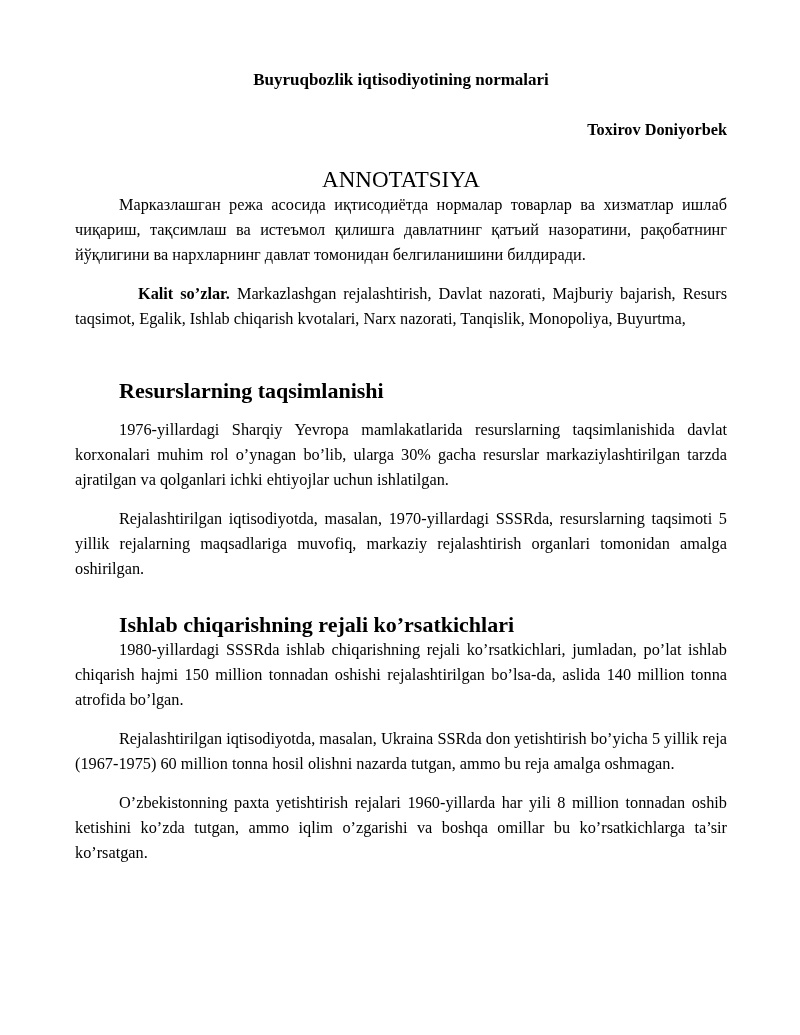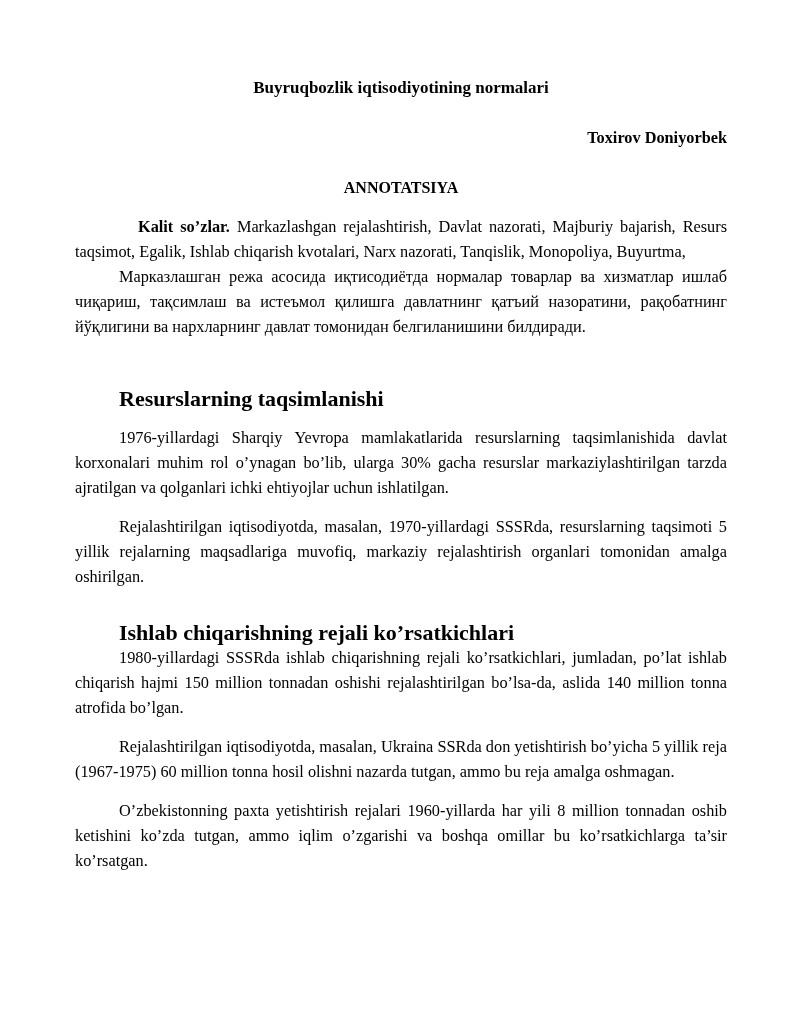--- a/index.html
+++ b/index.html
@@ -14,33 +14,33 @@
     font-family: "Liberation Serif", "DejaVu Serif", serif;
     font-size: 16.3px;
     line-height: 25px;
     color: #000000;
   }
 
   .doc-title {
     font-size: 17px;
     font-weight: bold;
     text-align: center;
-    margin: 12px;
+    margin: 4px;
     line-height: 25px;
   }
 
   .author {
     font-weight: bold;
     text-align: right;
     margin: 25px 0 0 0;
   }
 
   .annot-heading {
-    font-size: 16px;
-    font-weight: bold;
+    font-size: 23px;
+    font-weight: normal;
     text-align: center;
     margin: 25px 0 0 0;
     line-height: 25px;
   }
 
   .para {
     margin: 0;
     text-align: justify;
   }
 
@@ -65,23 +65,23 @@
 <body>
 
 <div class="page">
 
   <h1 class="doc-title">Buyruqbozlik iqtisodiyotining normalari</h1>
 
   <p class="author">Toxirov Doniyorbek</p>
 
   <h2 class="annot-heading">ANNOTATSIYA</h2>
 
+  <p class="para indent">Марказлашган режа асосида иқтисодиётда нормалар товарлар ва хизматлар ишлаб чиқариш, тақсимлаш ва истеъмол қилишга давлатнинг қатъий назоратини, рақобатнинг йўқлигини ва нархларнинг давлат томонидан белгиланишини билдиради.</p>
+
   <p class="para indent-lg gap-sm"><b>Kalit so’zlar.</b><span> Markazlashgan rejalashtirish, Davlat nazorati, Majburiy bajarish, Resurs taqsimot, Egalik, Ishlab chiqarish kvotalari, Narx nazorati, Tanqislik, Monopoliya, Buyurtma,</span></p>
-
-  <p class="para indent">Марказлашган режа асосида иқтисодиётда нормалар товарлар ва хизматлар ишлаб чиқариш, тақсимлаш ва истеъмол қилишга давлатнинг қатъий назоратини, рақобатнинг йўқлигини ва нархларнинг давлат томонидан белгиланишини билдиради.</p>
 
   <section class="section-1">
     <h3 class="section-heading">Resurslarning taqsimlanishi</h3>
     <p class="para indent gap-sm">1976-yillardagi Sharqiy Yevropa mamlakatlarida resurslarning taqsimlanishida davlat korxonalari muhim rol o’ynagan bo’lib, ularga 30% gacha resurslar markaziylashtirilgan tarzda ajratilgan va qolganlari ichki ehtiyojlar uchun ishlatilgan.</p>
     <p class="para indent gap-sm">Rejalashtirilgan iqtisodiyotda, masalan, 1970-yillardagi SSSRda, resurslarning taqsimoti 5 yillik rejalarning maqsadlariga muvofiq, markaziy rejalashtirish organlari tomonidan amalga oshirilgan.</p>
   </section>
 
   <section class="section-2">
     <h3 class="section-heading">Ishlab chiqarishning rejali ko’rsatkichlari</h3>
     <p class="para indent">1980-yillardagi SSSRda ishlab chiqarishning rejali ko’rsatkichlari, jumladan, po’lat ishlab chiqarish hajmi 150 million tonnadan oshishi rejalashtirilgan bo’lsa-da, aslida 140 million tonna atrofida bo’lgan.</p>

